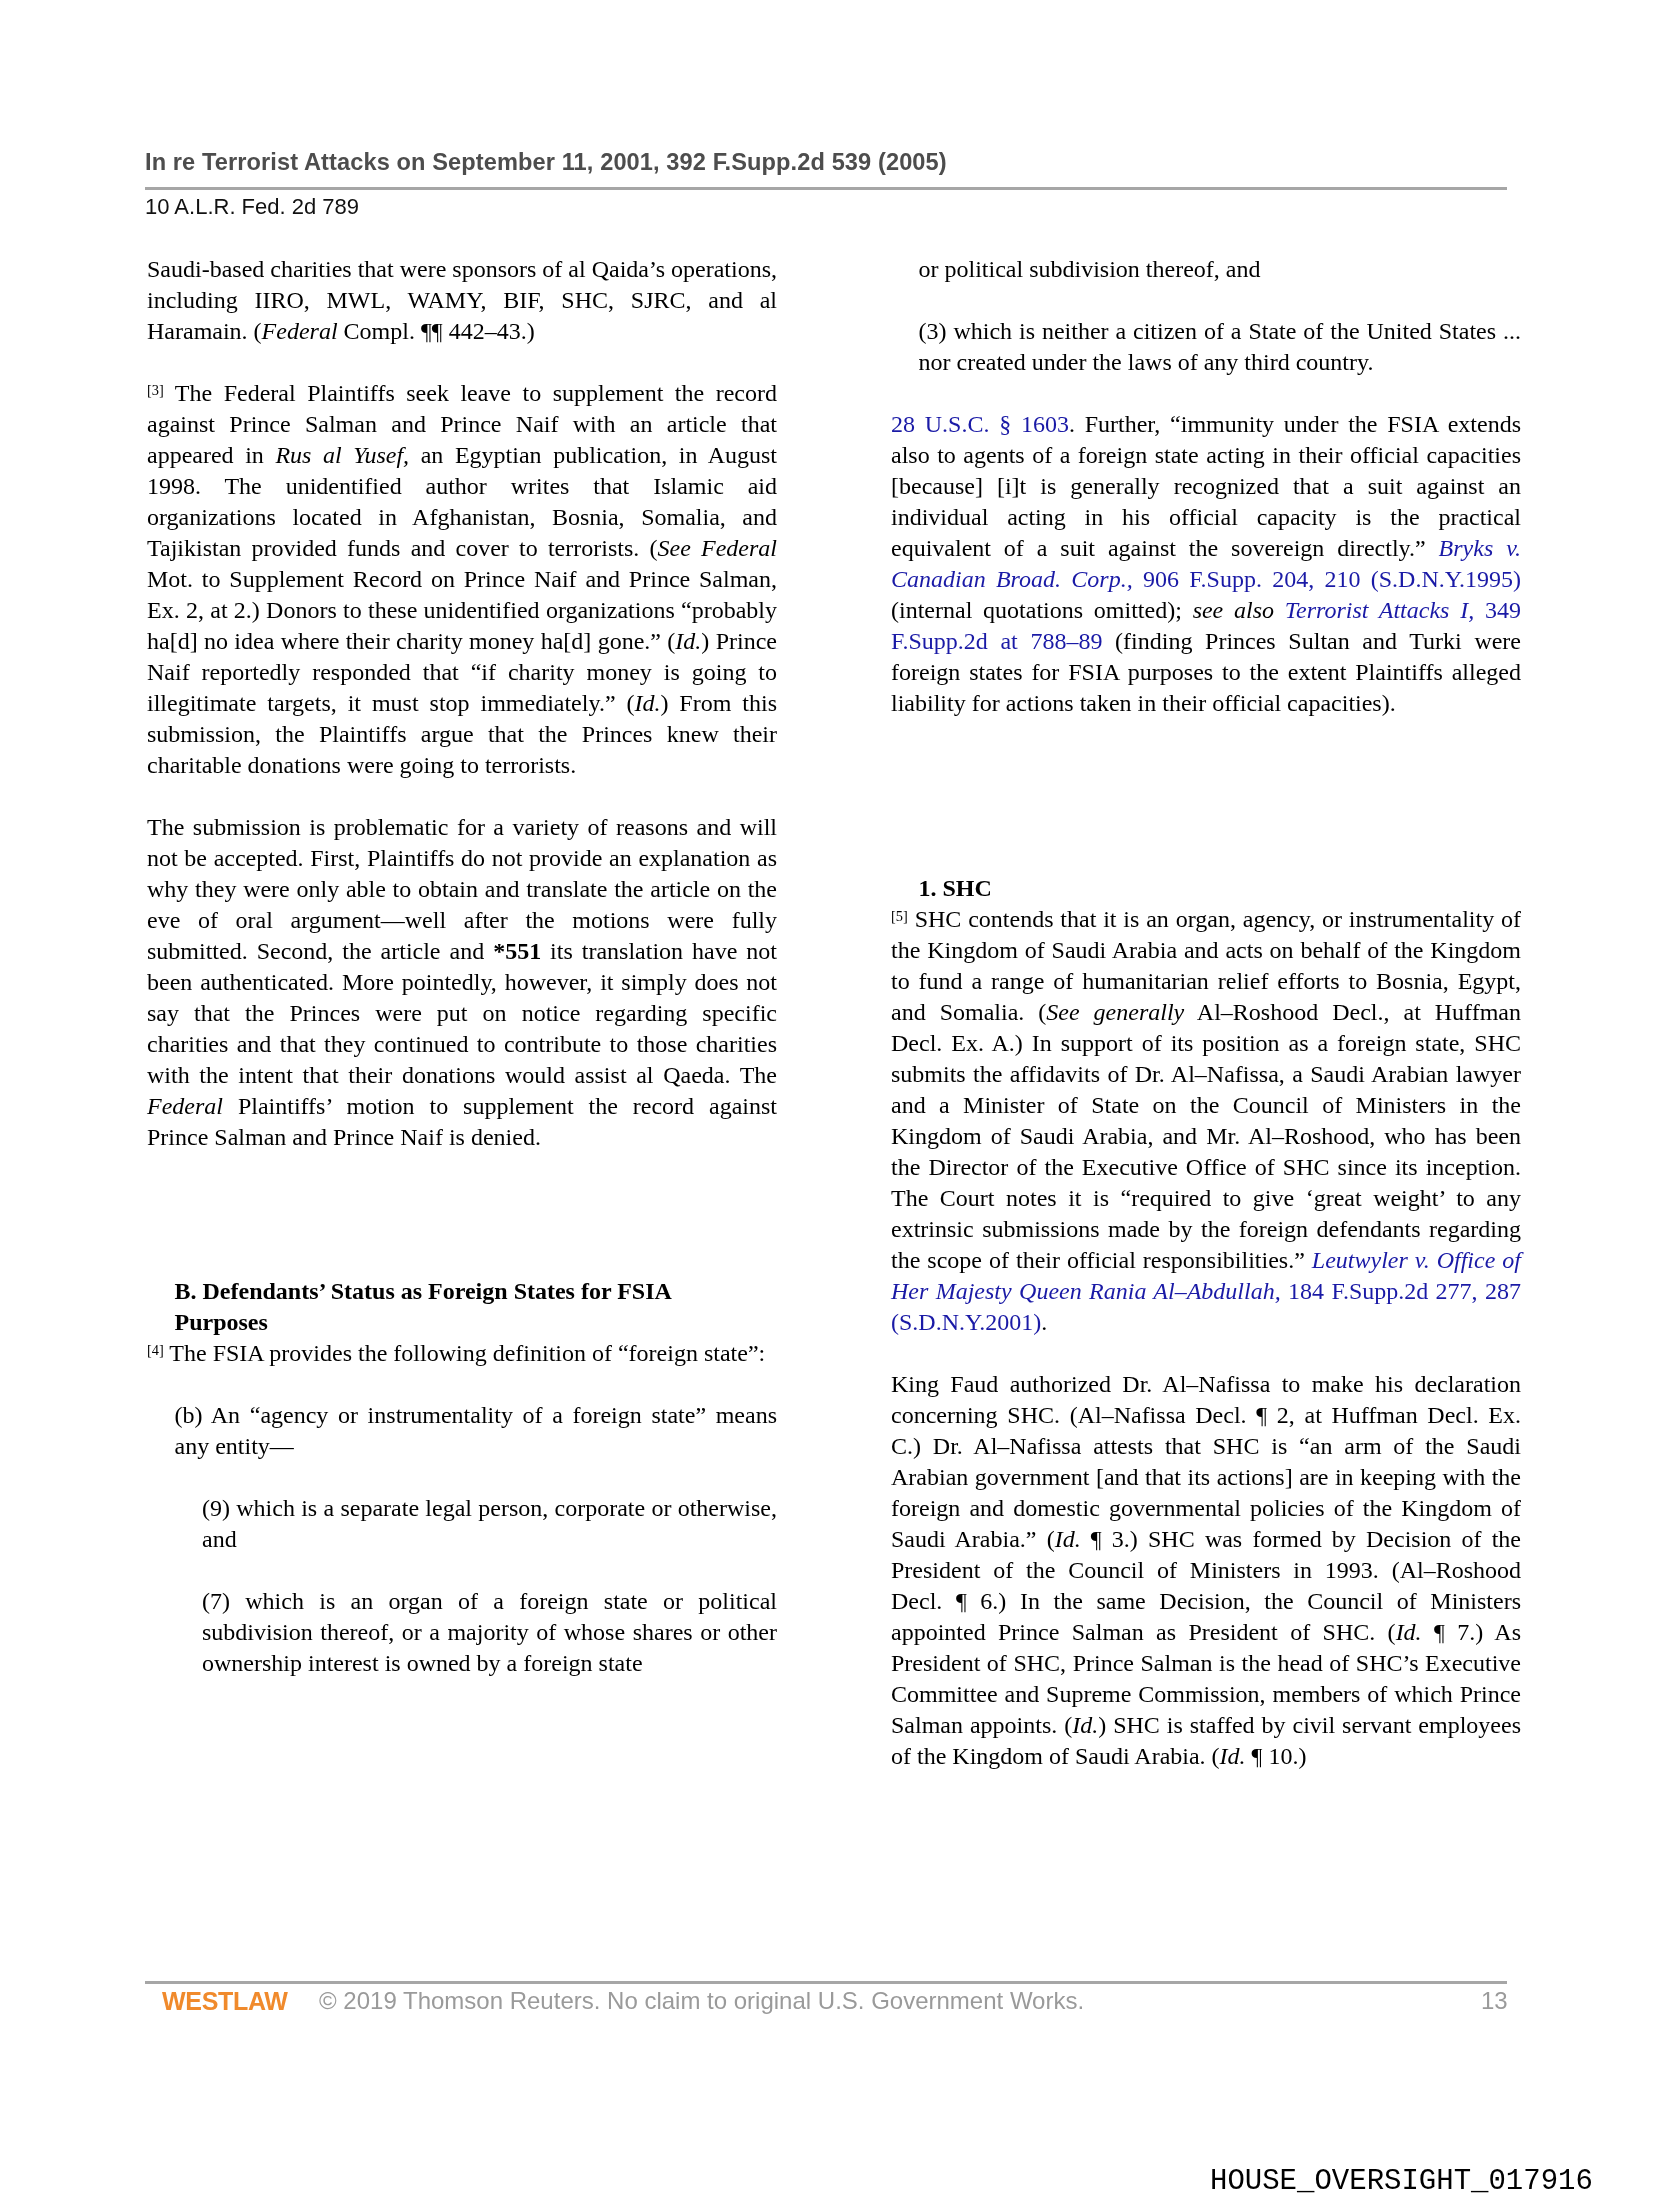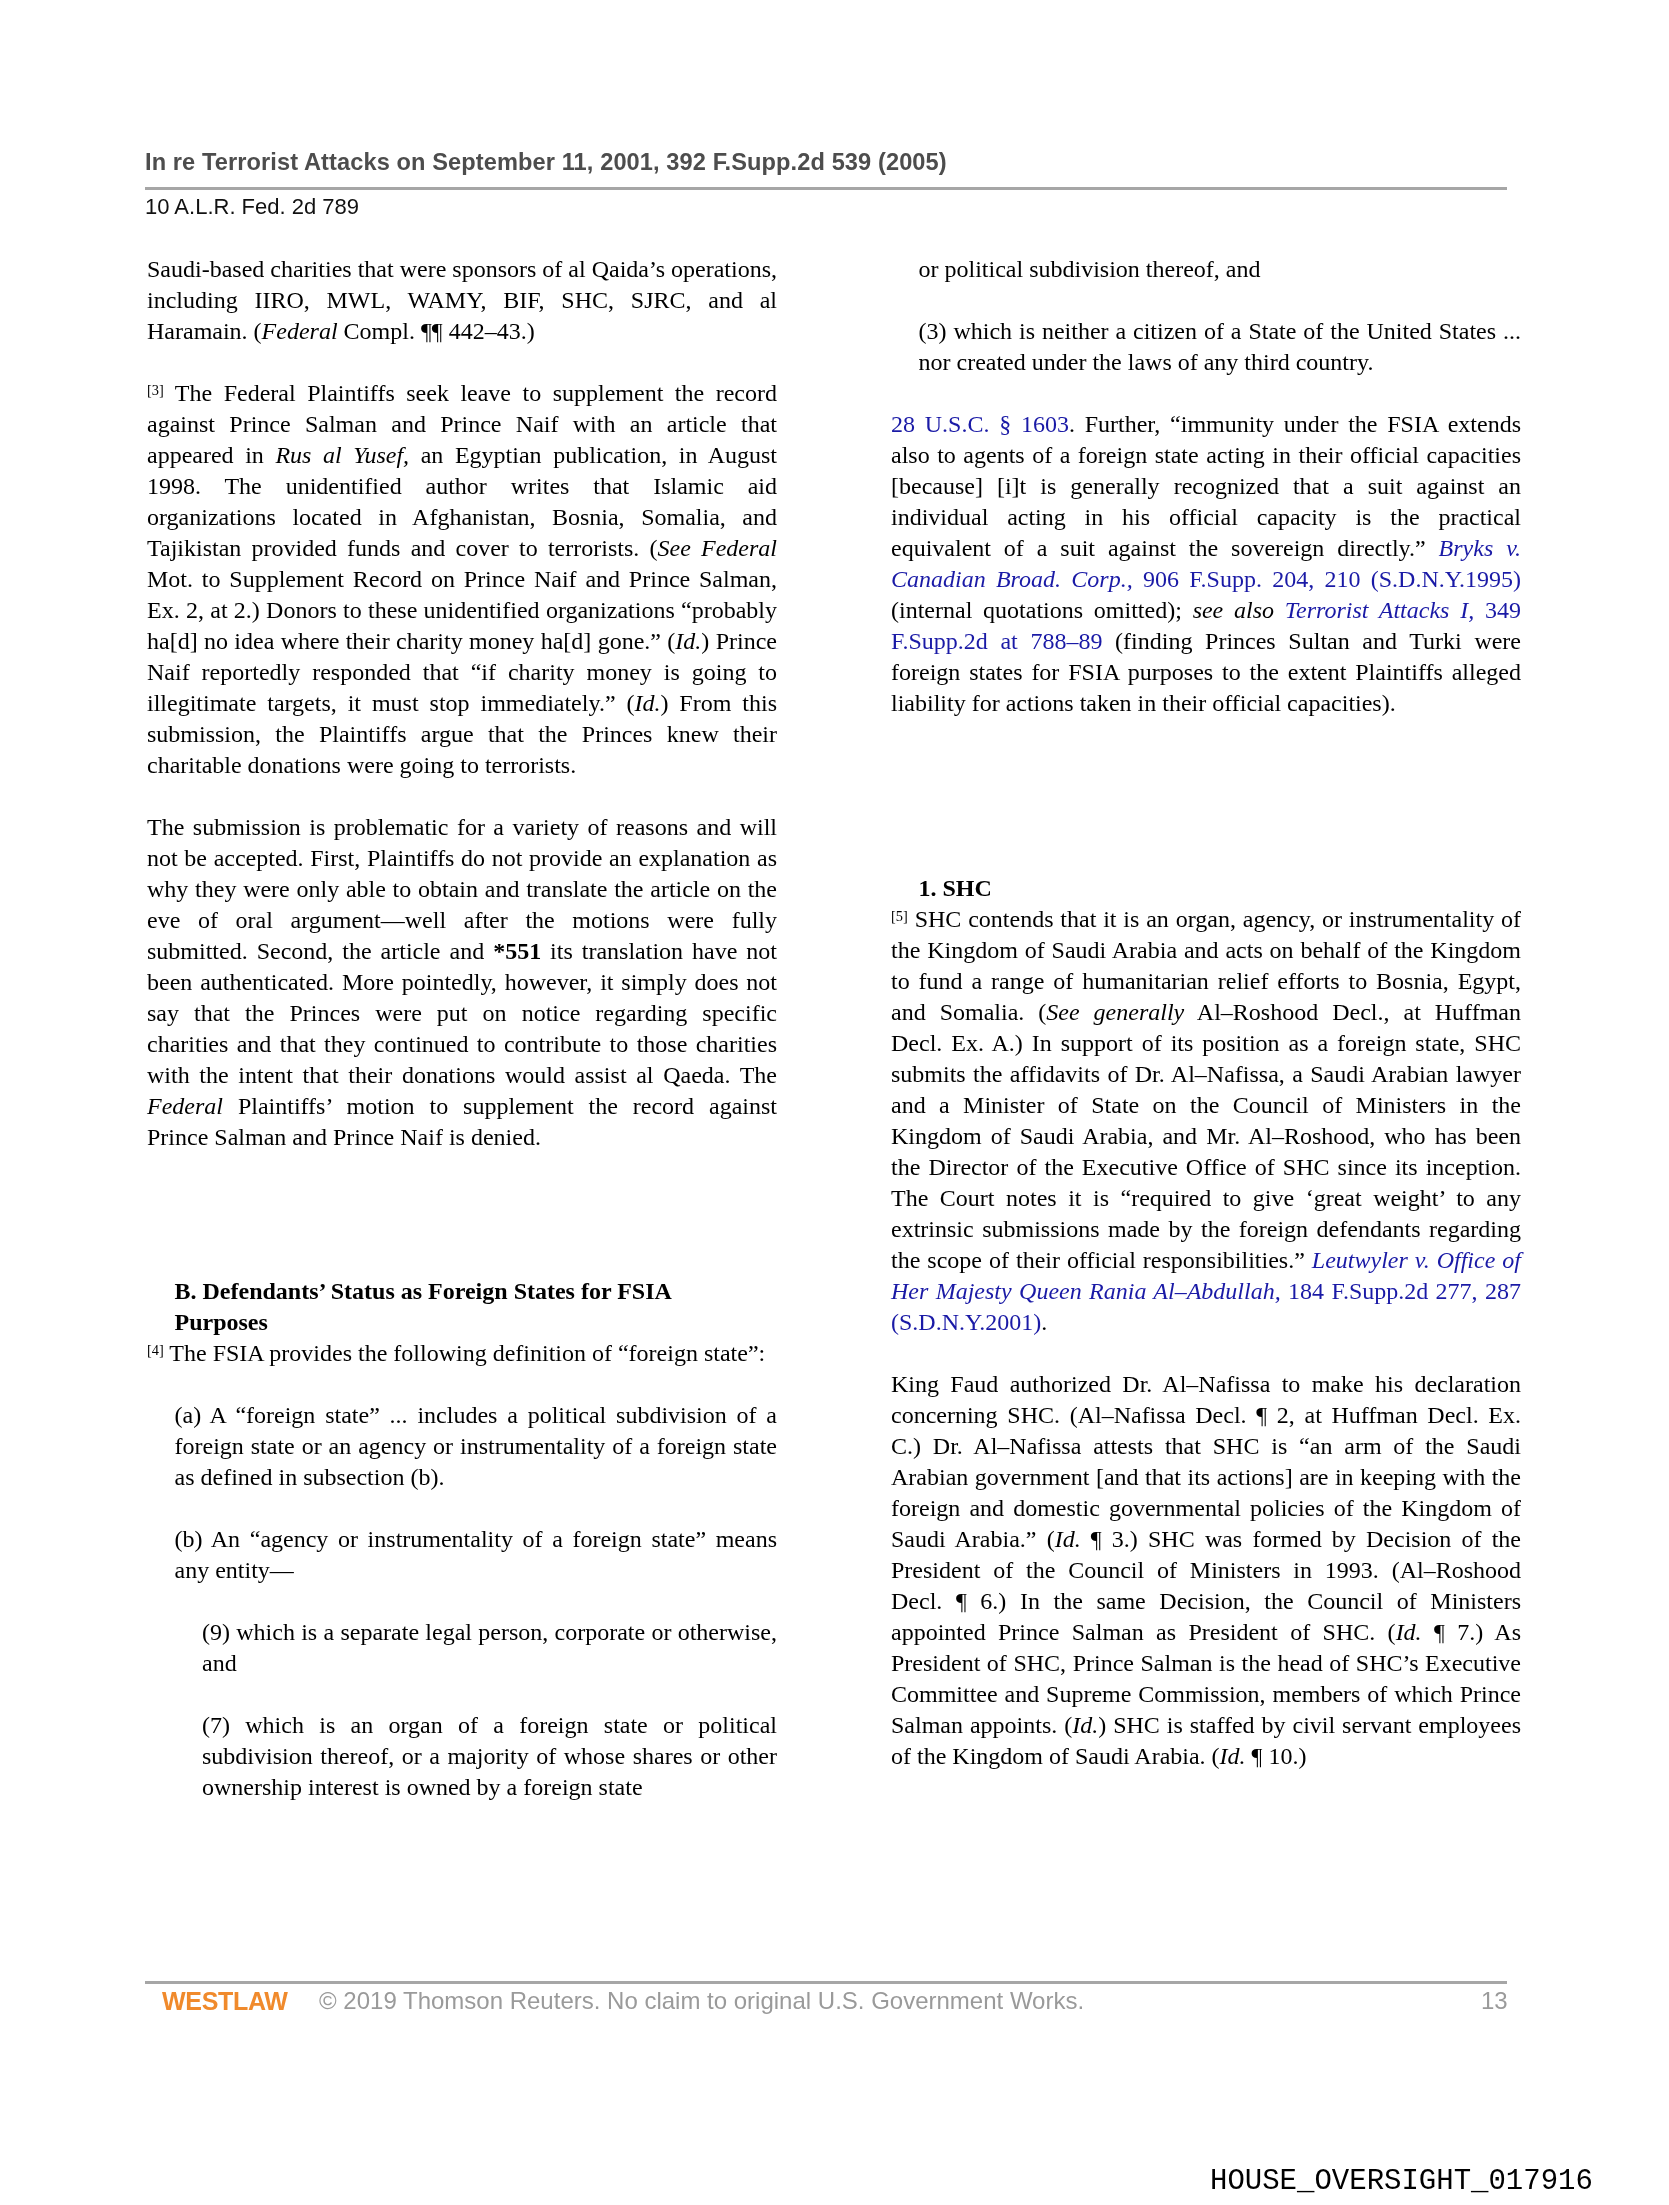--- a/index.html
+++ b/index.html
@@ -46,21 +46,20 @@
     <p><span class="hn">[3]</span><span> The Federal Plaintiffs seek leave to supplement the record against Prince Salman and Prince Naif with an article that appeared in </span><i>Rus al Yusef,</i><span> an Egyptian publication, in August 1998. The unidentified author writes that Islamic aid organizations located in Afghanistan, Bosnia, Somalia, and Tajikistan provided funds and cover to terrorists. (</span><i>See Federal</i><span> Mot. to Supplement Record on Prince Naif and Prince Salman, Ex. 2, at 2.) Donors to these unidentified organizations “probably ha[d] no idea where their charity money ha[d] gone.” (</span><i>Id.</i><span>) Prince Naif reportedly responded that “if charity money is going to illegitimate targets, it must stop immediately.” (</span><i>Id.</i><span>) From this submission, the Plaintiffs argue that the Princes knew their charitable donations were going to terrorists.</span></p>
 
     <p class="tight"><span>The submission is problematic for a variety of reasons and will not be accepted. First, Plaintiffs do not provide an explanation as why they were only able to obtain and translate the article on the eve of oral argument—well after the motions were fully submitted. Second, the article and </span><span class="bold">*551</span><span> its translation have not been authenticated. More pointedly, however, it simply does not say that the Princes were put on notice regarding specific charities and that they continued to contribute to those charities with the intent that their donations would assist al Qaeda. The </span><i>Federal</i><span> Plaintiffs’ motion to supplement the record against Prince Salman and Prince Naif is denied.</span></p>
 
     <div class="spacer-left-1"></div>
 
     <div class="heading" style="padding-right:26px;text-align:left;">B. Defendants’ Status as Foreign States for FSIA Purposes</div>
 
     <p style="text-align:left;"><span class="hn">[4]</span><span> The FSIA provides the following definition of “foreign state”:</span></p>
 
-    <p class="indent1">(a) A “foreign state” ... includes a political subdivision of a foreign state or an agency or instrumentality of a foreign state as defined in subsection (b).</p>
     <p class="indent1">(b) An “agency or instrumentality of a foreign state” means any entity—</p>
     <p class="indent2">(9) which is a separate legal person, corporate or otherwise, and</p>
     <p class="indent2 tight">(7) which is an organ of a foreign state or political subdivision thereof, or a majority of whose shares or other ownership interest is owned by a foreign state</p>
   </div>
 
   <div class="col col-right">
     <p class="indent1">or political subdivision thereof, and</p>
     <p class="indent1">(3) which is neither a citizen of a State of the United States ... nor created under the laws of any third country.</p>
 
     <p class="tight"><span class="link">28 U.S.C. § 1603</span><span>. Further, “immunity under the FSIA extends also to agents of a foreign state acting in their official capacities [because] [i]t is generally recognized that a suit against an individual acting in his official capacity is the practical equivalent of a suit against the sovereign directly.” </span><span class="link"><i>Bryks v. Canadian Broad. Corp.,</i><span> 906 F.Supp. 204, 210 (S.D.N.Y.1995)</span></span><span> (internal quotations omitted); </span><i>see also</i><span> </span><span class="link"><i>Terrorist Attacks I,</i><span> 349 F.Supp.2d at 788–89</span></span><span> (finding Princes Sultan and Turki were foreign states for FSIA purposes to the extent Plaintiffs alleged liability for actions taken in their official capacities).</span></p>

